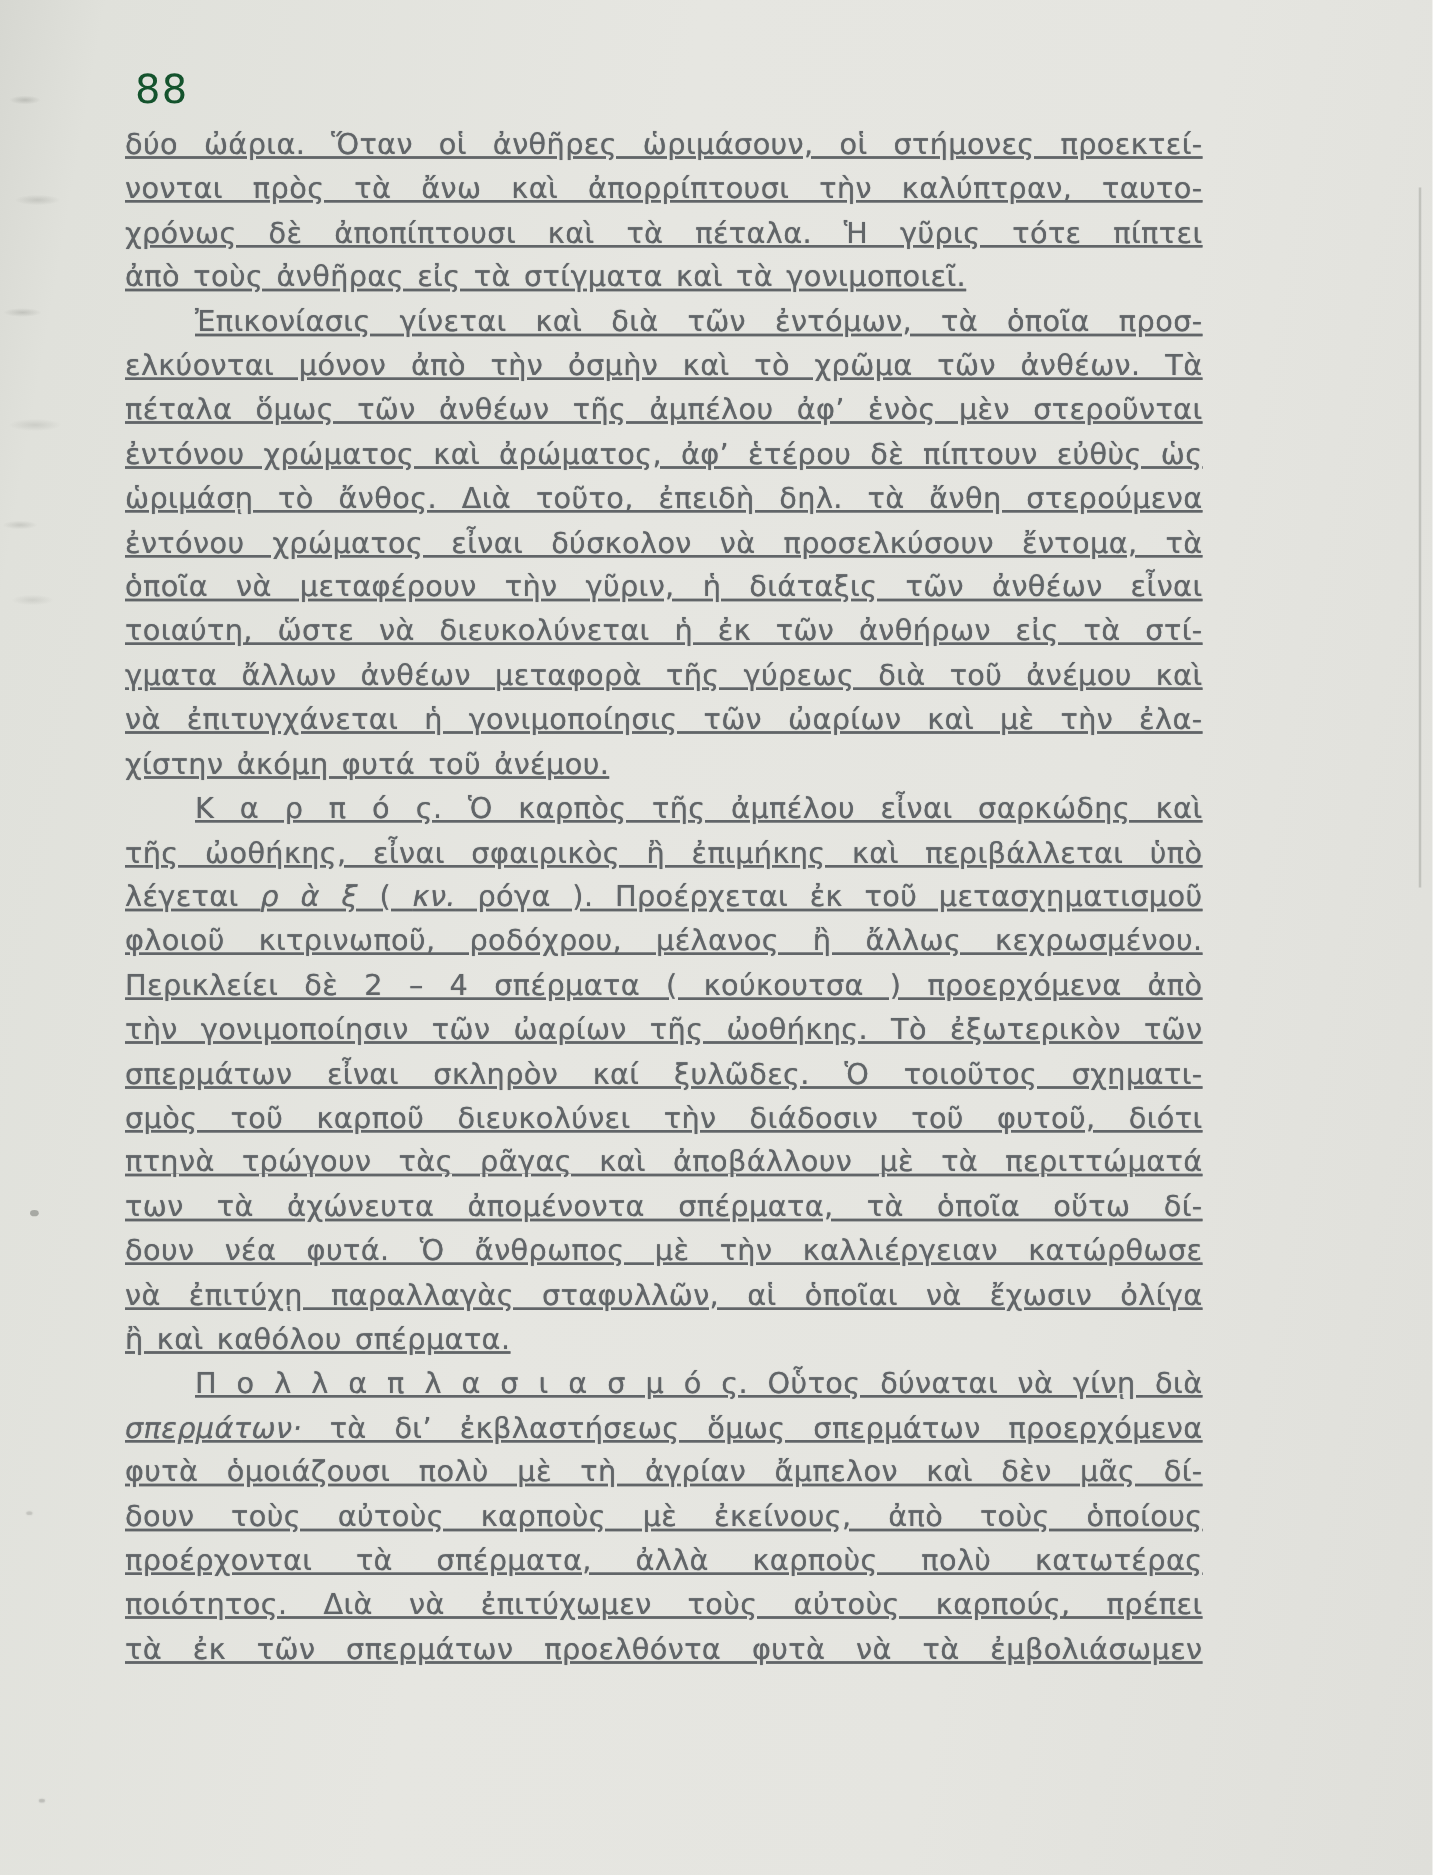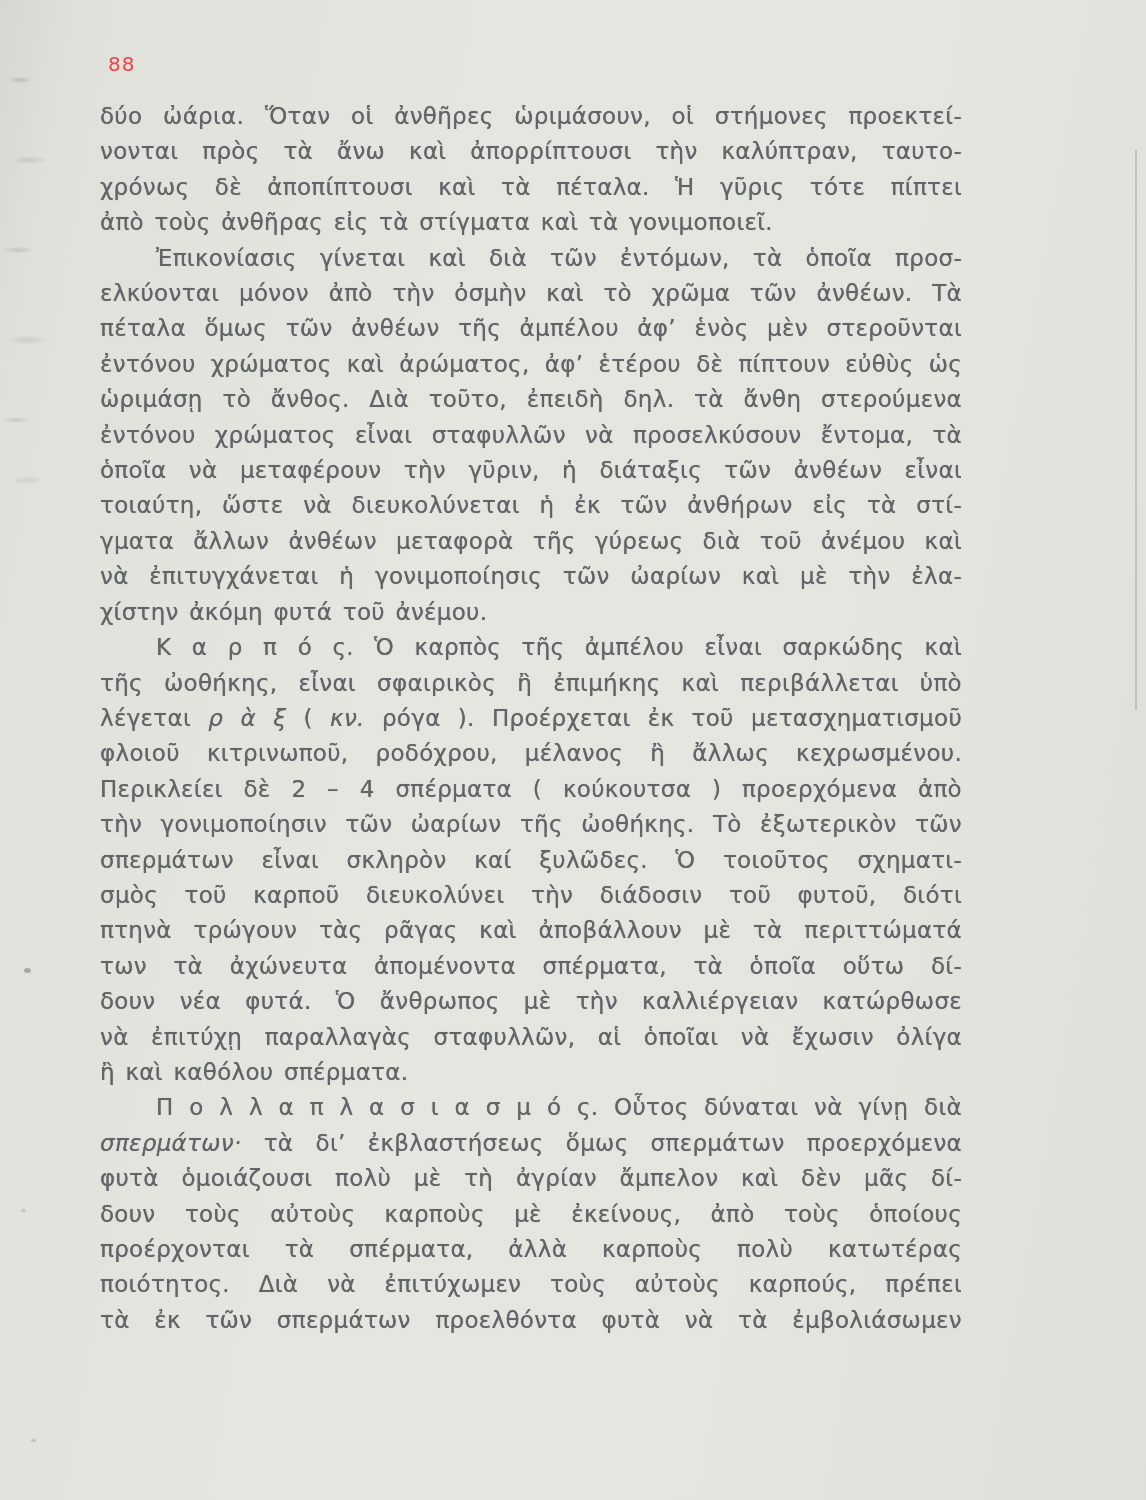--- a/index.html
+++ b/index.html
@@ -15,41 +15,42 @@
     font-family: "DejaVu Sans", sans-serif;
   }
   .sheet {
     position: absolute;
     inset: 0;
   }
   .page-number {
     position: absolute;
     left: 108px;
     top: 52px;
-    font-size: 20px;
-    color: #ef4444;
+    font-size: 32px;
+    color: #14532d;
     letter-spacing: 1px;
   }
   .text-block {
     position: absolute;
     left: 100px;
     top: 99px;
     width: 862px;
     font-size: 23px;
     line-height: 35.4px;
     color: #616568;
     letter-spacing: 0.3px;
     word-spacing: 3px;
     text-shadow: 0 0 0.7px rgba(97, 101, 104, 0.85);
   }
   .para { margin: 0; }
   .line {
     text-align: justify;
     text-align-last: justify;
     white-space: normal;
+    text-decoration: underline;
   }
   .line.last {
     text-align-last: left;
   }
   .line.indent {
     text-indent: 56px;
   }
   .it { font-style: italic; }
 
   
@@ -103,21 +104,21 @@
         <div class="line"><span>νονται πρὸς τὰ ἄνω καὶ ἀπορρίπτουσι τὴν καλύπτραν, ταυτο-</span></div>
         <div class="line"><span>χρόνως δὲ ἀποπίπτουσι καὶ τὰ πέταλα. Ἡ γῦρις τότε πίπτει</span></div>
         <div class="line last"><span>ἀπὸ τοὺς ἀνθῆρας εἰς τὰ στίγματα καὶ τὰ γονιμοποιεῖ.</span></div>
       </div>
       <div class="para">
         <div class="line indent"><span>Ἐπικονίασις γίνεται καὶ διὰ τῶν ἐντόμων, τὰ ὁποῖα προσ-</span></div>
         <div class="line"><span>ελκύονται μόνον ἀπὸ τὴν ὀσμὴν καὶ τὸ χρῶμα τῶν ἀνθέων. Τὰ</span></div>
         <div class="line"><span>πέταλα ὅμως τῶν ἀνθέων τῆς ἀμπέλου ἀφ’ ἑνὸς μὲν στεροῦνται</span></div>
         <div class="line"><span>ἐντόνου χρώματος καὶ ἀρώματος, ἀφ’ ἑτέρου δὲ πίπτουν εὐθὺς ὡς</span></div>
         <div class="line"><span>ὡριμάσῃ τὸ ἄνθος. Διὰ τοῦτο, ἐπειδὴ δηλ. τὰ ἄνθη στερούμενα</span></div>
-        <div class="line"><span>ἐντόνου χρώματος εἶναι σταφυλλῶν νὰ προσελκύσουν ἔντομα, τὰ</span></div>
+        <div class="line"><span>ἐντόνου χρώματος εἶναι δύσκολον νὰ προσελκύσουν ἔντομα, τὰ</span></div>
         <div class="line"><span>ὁποῖα νὰ μεταφέρουν τὴν γῦριν, ἡ διάταξις τῶν ἀνθέων εἶναι</span></div>
         <div class="line"><span>τοιαύτη, ὥστε νὰ διευκολύνεται ἡ ἐκ τῶν ἀνθήρων εἰς τὰ στί-</span></div>
         <div class="line"><span>γματα ἄλλων ἀνθέων μεταφορὰ τῆς γύρεως διὰ τοῦ ἀνέμου καὶ</span></div>
         <div class="line"><span>νὰ ἐπιτυγχάνεται ἡ γονιμοποίησις τῶν ὠαρίων καὶ μὲ τὴν ἐλα-</span></div>
         <div class="line last"><span>χίστην ἀκόμη φυτά τοῦ ἀνέμου.</span></div>
       </div>
       <div class="para">
         <div class="line indent"><span>Κ α ρ π ό ς.  Ὁ καρπὸς τῆς ἀμπέλου εἶναι σαρκώδης καὶ</span></div>
         <div class="line"><span>τῆς ὠοθήκης, εἶναι σφαιρικὸς ἢ ἐπιμήκης καὶ περιβάλλεται ὑπὸ</span></div>
         <div class="line"><span>λέγεται </span><span class="it">ρ ὰ ξ</span><span> ( </span><span class="it">κν.</span><span> ρόγα ).  Προέρχεται ἐκ τοῦ μετασχηματισμοῦ</span></div>

